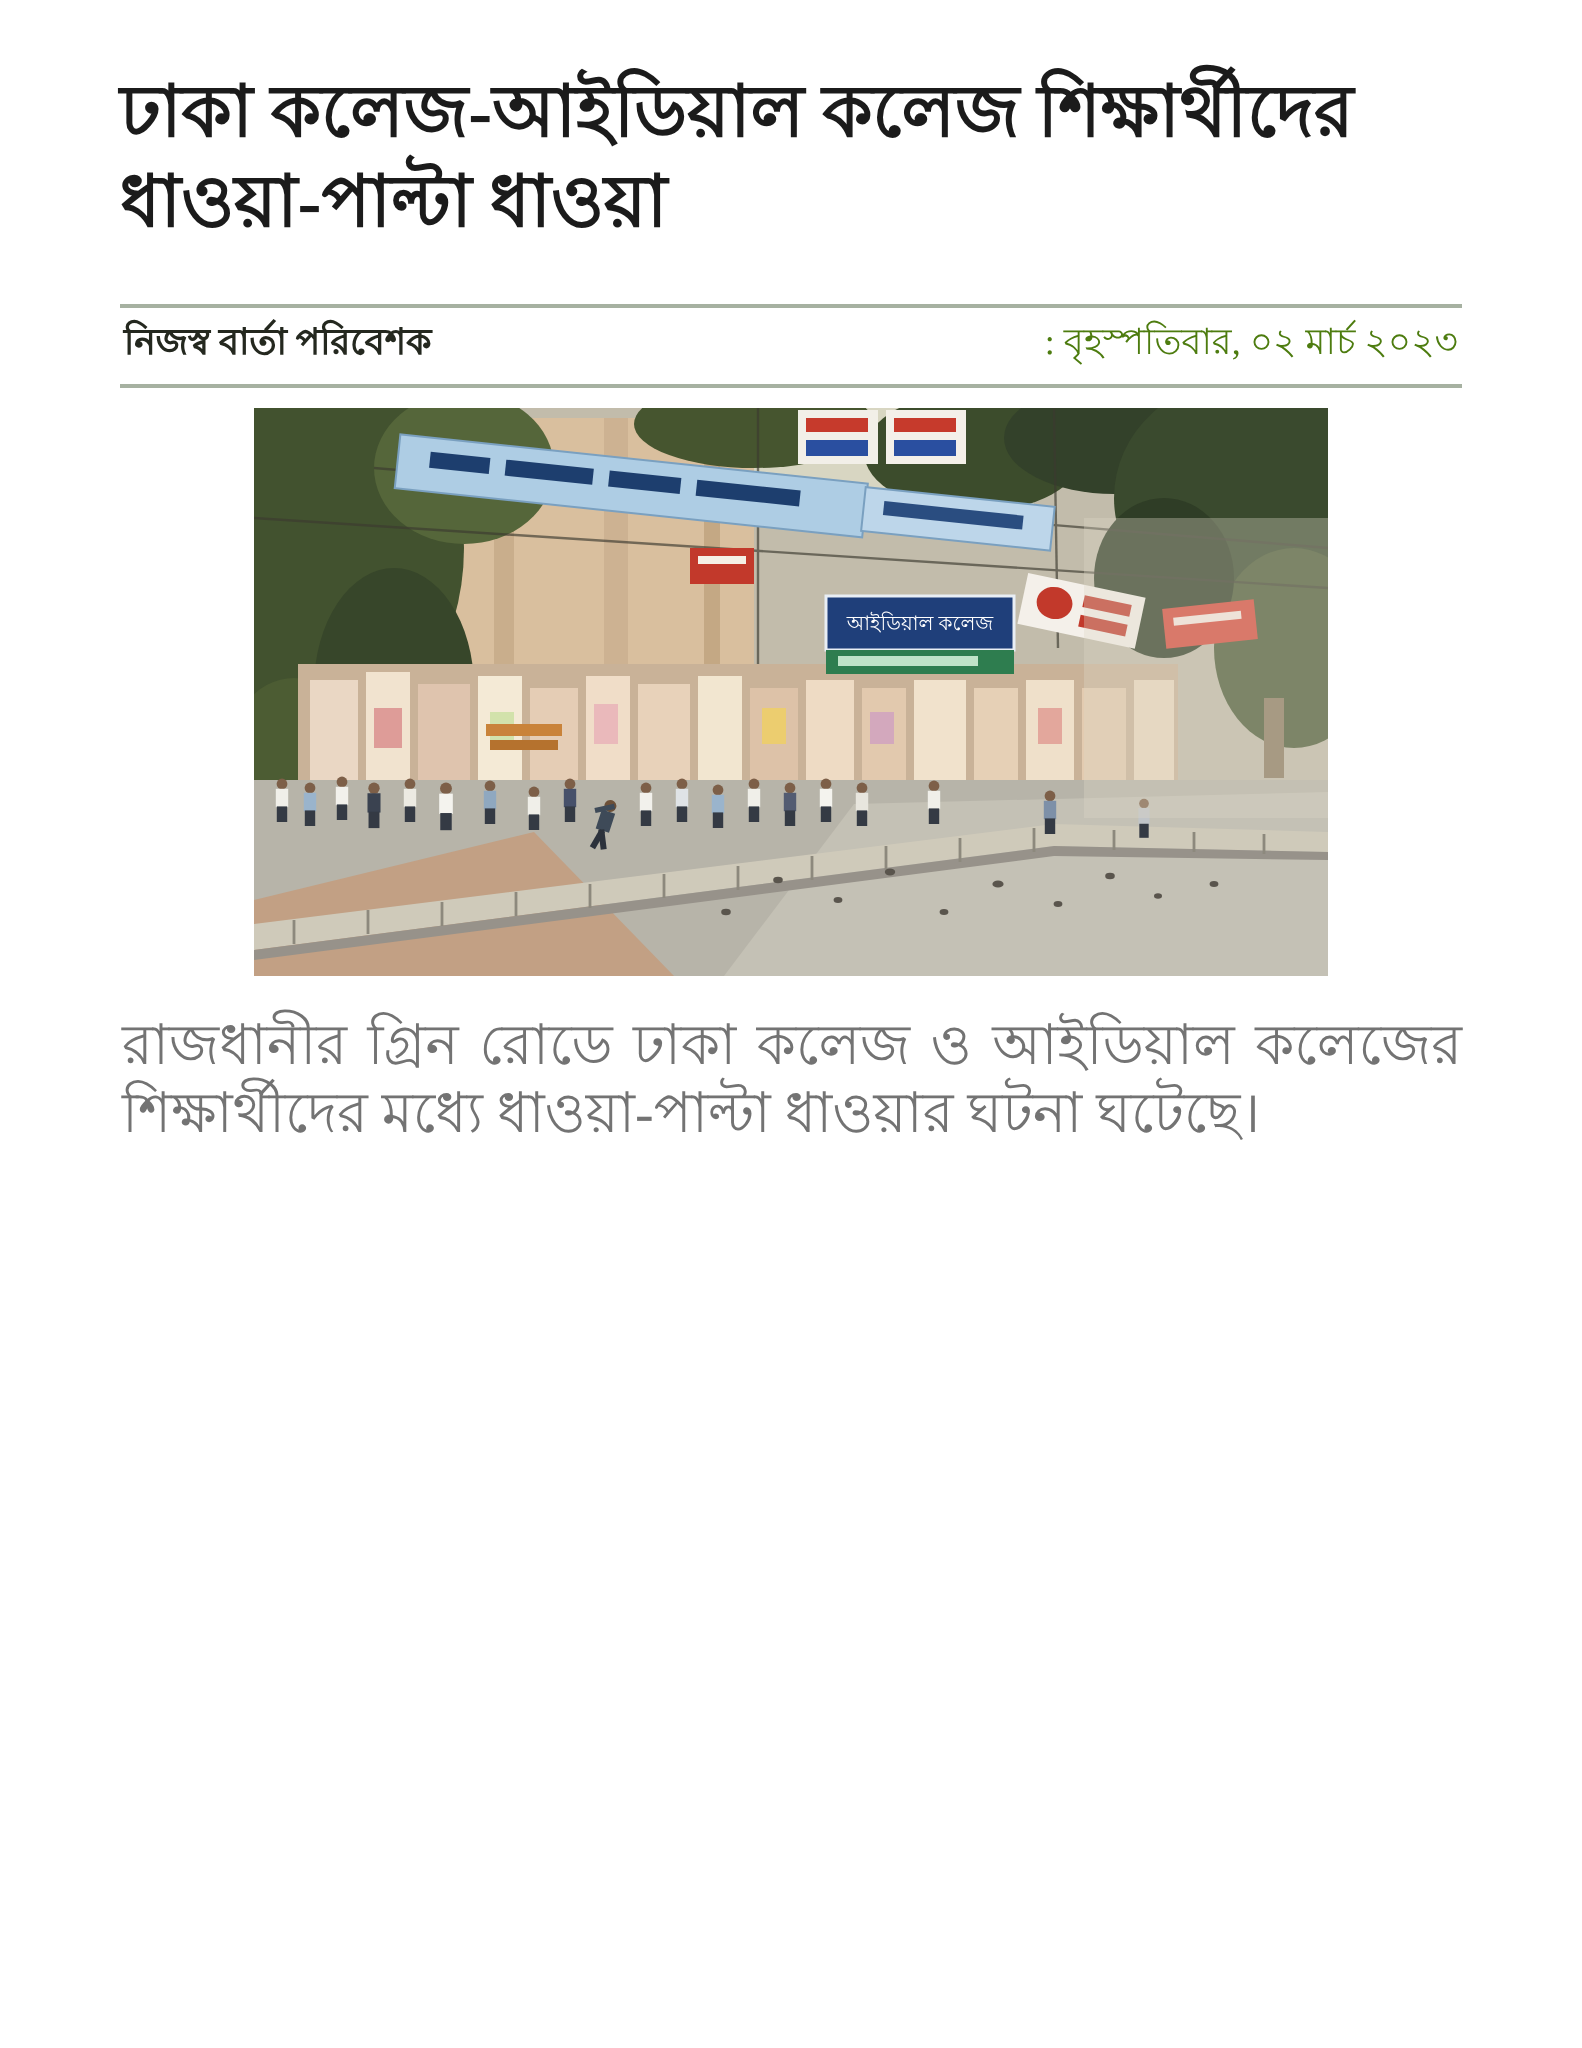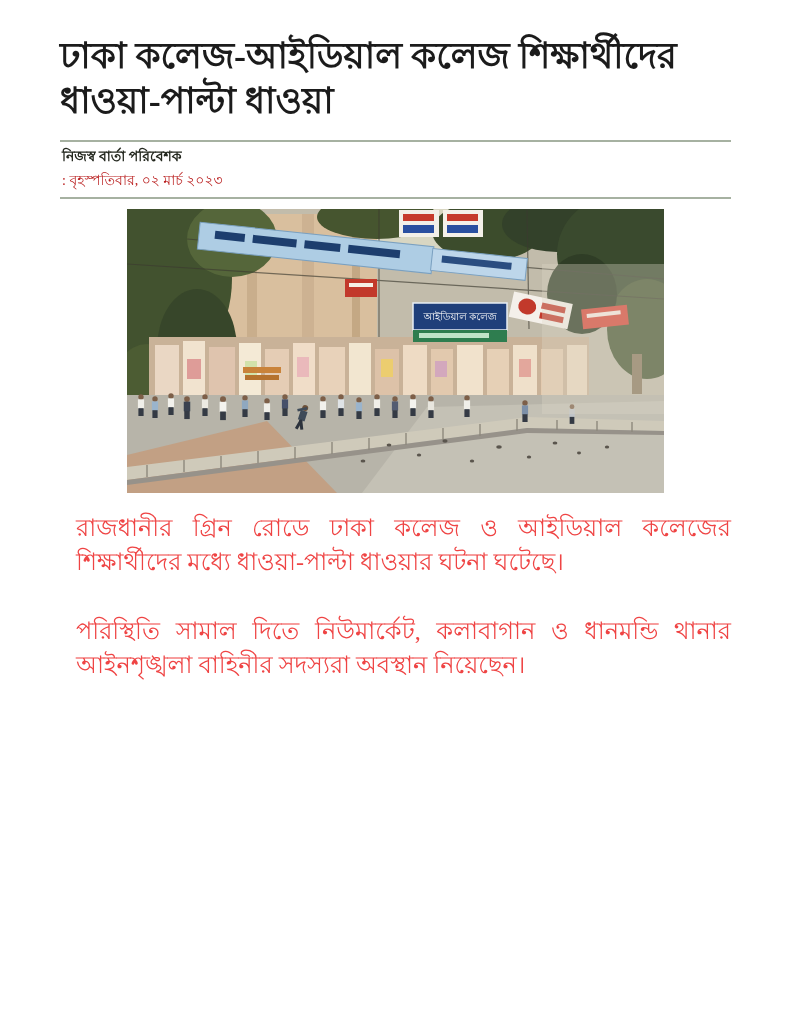--- a/index.html
+++ b/index.html
@@ -9,40 +9,40 @@
   }
   .content { padding: 0 60px; }
 
   .headline {
     margin: 34px 0 0 0;
     font-size: 36px; line-height: 45px; font-weight: bold;
     color: #1b1b1b; letter-spacing: 0;
   }
 
   .byline-bar {
-    margin-top: 16px;
+    margin-top: 28px;
     border-top: 2px solid #a6b1a1;
     border-bottom: 2px solid #a6b1a1;
     padding: 3px 2px 4px 2px;
     display: flex; justify-content: space-between; align-items: baseline;
-    font-size: 14px; color: #24281f; flex-direction: column;
+    font-size: 18px; color: #24281f;
   }
   .byline-bar .byline { font-weight: bold; }
-  .byline-bar .dateline { font-weight: normal; color: #b91c1c; }
+  .byline-bar .dateline { font-weight: normal; color: #4d7c0f; }
 
   figure.photo {
     margin: 10px auto 0 auto; padding: 0;
     width: 537px; height: 284px; display: block;
   }
   figure.photo svg { display: block; width: 537px; height: 284px; }
 
   .body-text p {
-    margin: 36px 0 0 16px;
-    font-size: 24px; line-height: 33.5px;
-    color: #ef4444;
+    margin: 36px 0 0 1px;
+    font-size: 28px; line-height: 33.5px;
+    color: #737373;
     text-align: justify;
     text-justify: inter-word;
   }
   .body-text p:first-child { margin-top: 19px; }
 </style>
 </head>
 <body>
 
 <article class="content">
 
@@ -238,16 +238,15 @@
         <ellipse cx="236" cy="252" rx="2.4" ry="1.6"></ellipse>
           <ellipse cx="480" cy="238" rx="2.2" ry="1.5"></ellipse>
       </g>
 
       <rect x="415" y="55" width="122" height="150" fill="#ded8c6" opacity="0.35"></rect>
     </svg>
   </figure>
 
   <div class="body-text">
     <p>রাজধানীর গ্রিন রোডে ঢাকা কলেজ ও আইডিয়াল কলেজের শিক্ষার্থীদের মধ্যে ধাওয়া-পাল্টা ধাওয়ার ঘটনা ঘটেছে।</p>
-    <p>পরিস্থিতি সামাল দিতে নিউমার্কেট, কলাবাগান ও ধানমন্ডি থানার আইনশৃঙ্খলা বাহিনীর সদস্যরা অবস্থান নিয়েছেন।</p>
   </div>
 
 </article>
 
 </body></html>

